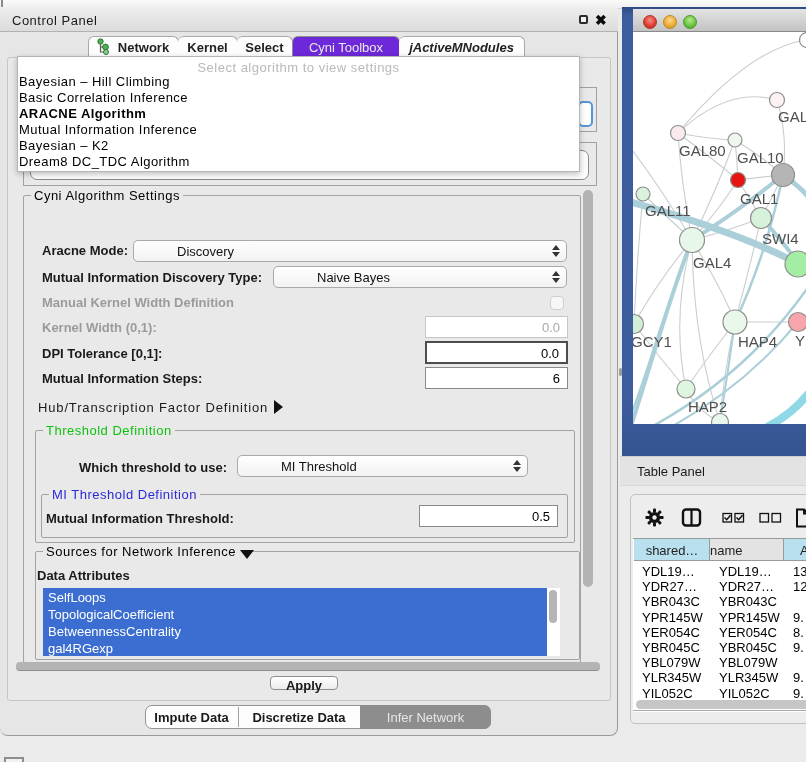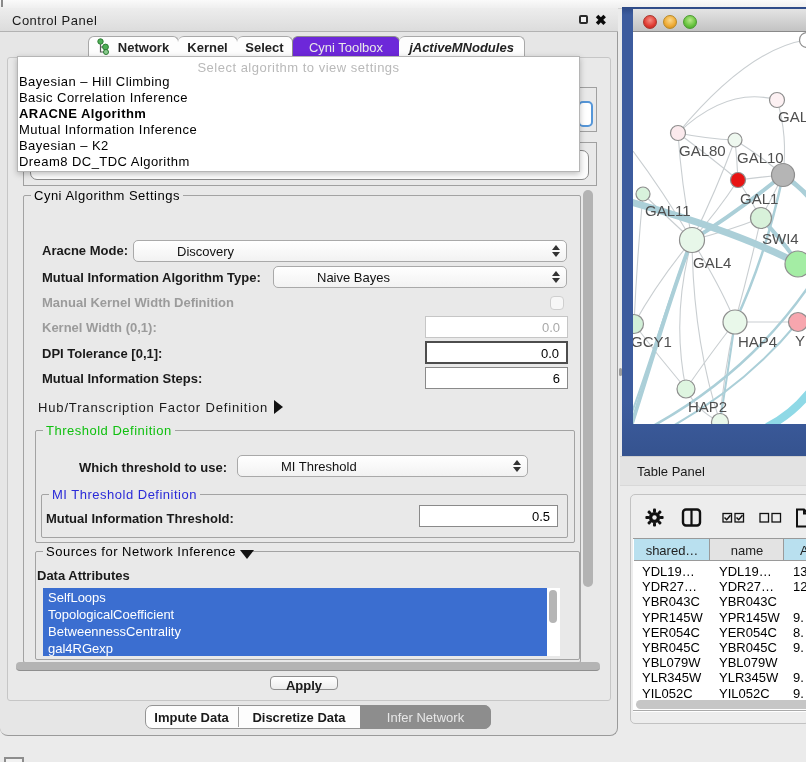--- a/index.html
+++ b/index.html
@@ -68,21 +68,21 @@
 
   <div class="grp" style="left:23px;top:195px;width:556px;height:466px;">
       <span>Cyni Algorithm Settings</span>
     </div>
 
   <div class="abs t13 b row" style="left:42px;top:243px;">Aracne Mode:</div>
   <div class="cmb" style="left:133px;top:240px;width:434px;height:22px;">
       <span class="lbl">Discovery</span>
       <span class="stp"></span>
     </div>
-  <div class="abs t13 b row" style="left:42px;top:270px;">Mutual Information Algorithm Type:</div>
+  <div class="abs t13 b row" style="left:42px;top:270px;">Mutual Information Discovery Type:</div>
   <div class="cmb" style="left:273px;top:266px;width:294px;height:22px;">
       <span class="lbl">Naive Bayes</span>
       <span class="stp"></span>
     </div>
   <div class="abs t13 b gray row" style="left:42px;top:295px;">Manual Kernel Width Definition</div>
   <div class="abs" style="left:550px;top:296px;width:14px;height:14px;background:#f7f7f7;border:1.5px solid #cfcfcf;border-radius:4px;box-sizing:border-box;"></div>
   <div class="abs t13 b gray row" style="left:42px;top:320px;">Kernel Width (0,1):</div>
   <div class="fld" style="left:425px;top:316px;width:143px;height:22px;border:1px solid #c6c6c6;color:#a9a9a9;">
       <span>0.0</span>
     </div>
@@ -257,21 +257,21 @@
       <rect x="127" y="5.5" width="8.5" height="8.5"></rect>
     </g>
     <path d="M152,1.5 h7 l4,4 v13 h-11 z M159,1.5 v4 h4" fill="none" stroke="#111" stroke-width="2"></path>
   </svg>
 
   <div class="abs" style="left:633px;top:538px;width:173px;height:173px;background:#fff;border-top:1px solid #9a9a9a;"></div>
   <div class="abs" style="left:634px;top:539px;width:76px;height:22px;background:#b9e0ef;border-right:1px solid #9a9a9a;border-bottom:1px solid #9a9a9a;box-sizing:border-box;"></div>
   <div class="abs" style="left:710px;top:539px;width:74px;height:22px;background:#e3e3e3;border-right:1px solid #9a9a9a;border-bottom:1px solid #9a9a9a;box-sizing:border-box;"></div>
   <div class="abs" style="left:784px;top:539px;width:22px;height:22px;background:#b9e0ef;border-bottom:1px solid #9a9a9a;box-sizing:border-box;"></div>
   <div class="abs t13" style="left:634px;top:543px;width:76px;text-align:center;color:#222;">shared…</div>
-  <div class="abs t13" style="left:710px;top:543px;width:74px;text-align:center;color:#222;">name</div>
+  <div class="abs t13" style="left:710px;top:543px;width:74px;text-align:left;color:#222;">name</div>
   <div class="abs t13" style="left:800px;top:543px;color:#222;">A</div>
 
   <div class="abs" id="tblrows" style="left:633px;top:564px;width:173px;height:135px;overflow:hidden;font-size:13px;color:#000;">
       <div style="position:absolute;left:9px;top:0.0px;">YDL19…</div>
       <div style="position:absolute;left:86px;top:0.0px;">YDL19…</div>
       <div style="position:absolute;left:160px;top:0.0px;">13</div>
       <div style="position:absolute;left:9px;top:15.2px;">YDR27…</div>
       <div style="position:absolute;left:86px;top:15.2px;">YDR27…</div>
       <div style="position:absolute;left:160px;top:15.2px;">12</div>
       <div style="position:absolute;left:9px;top:30.4px;">YBR043C</div>

